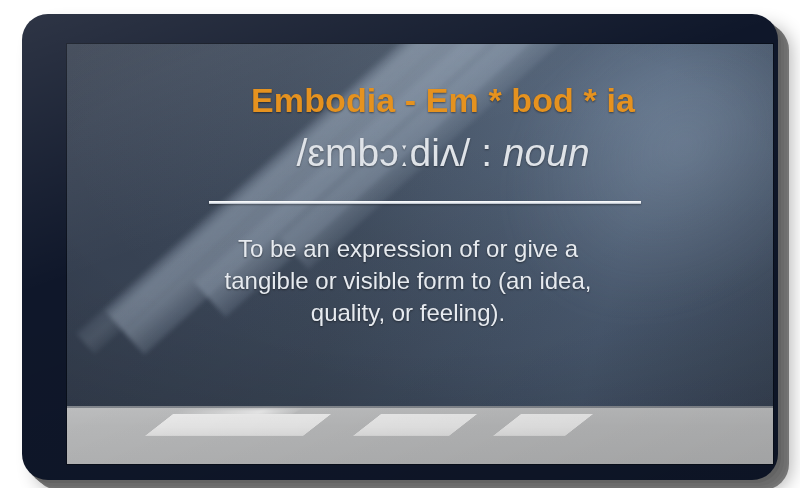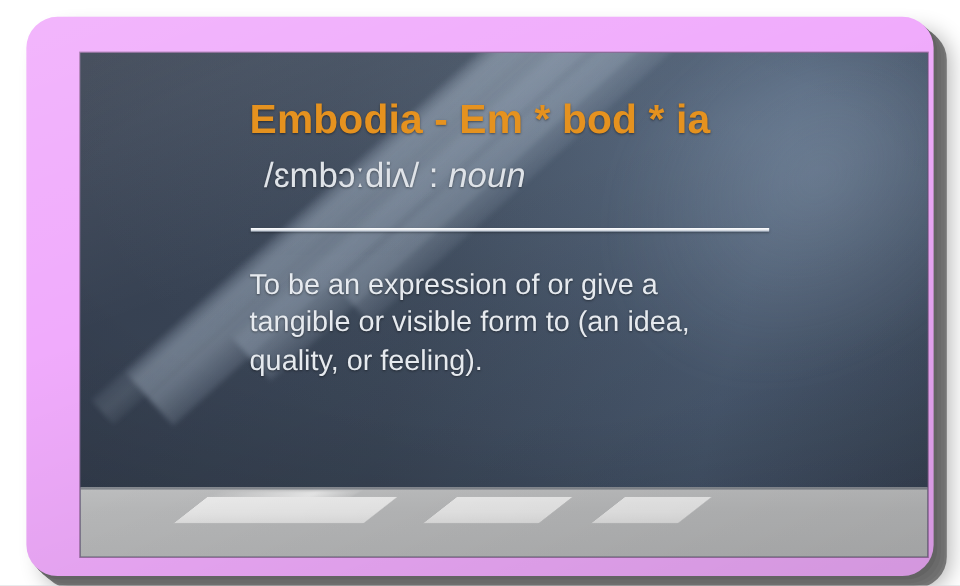--- a/index.html
+++ b/index.html
@@ -23,27 +23,28 @@
   }
 
   
   #device-frame {
     position: absolute;
     left: 22px;
     top: 14px;
     width: 756px;
     height: 466px;
     border-radius: 26px;
-    background: #f0abfc;
+    background: #0f172a;
     box-shadow:
       3px 3px 0 0 #636363,
       6px 6px 0 0 #6a6a6a,
       9px 8px 0 0 #6f6f6f,
       11px 10px 0 0 #757575,
       13px 12px 18px 0 rgba(0,0,0,0.30);
+    text-align: center;
   }
   #device-frame::after {
     
     content: "";
     position: absolute;
     inset: 0;
     border-radius: 26px;
     background: linear-gradient(160deg, rgba(255,255,255,0.13) 0%, rgba(255,255,255,0) 38%, rgba(0,0,0,0.12) 100%);
     pointer-events: none;
   }
@@ -158,21 +159,21 @@
     font-size: 34px;
     font-weight: bold;
     color: #e5921f;
     letter-spacing: 0.1px;
     line-height: 1.1;
     margin: 0 0 4px 0;
     text-shadow: 0 1px 2px rgba(0,0,0,0.45);
     white-space: nowrap;
   }
   .pronunciation {
-    font-size: 29px;
+    font-size: 39px;
     color: #dfe3e8;
     line-height: 1.15;
     margin: 12px;
     text-shadow: 0 1px 2px rgba(0,0,0,0.40);
     white-space: nowrap;
   }
   .pron-ipa { font-style: normal; }
   .pron-pos { font-style: italic; }
 
   .divider {

